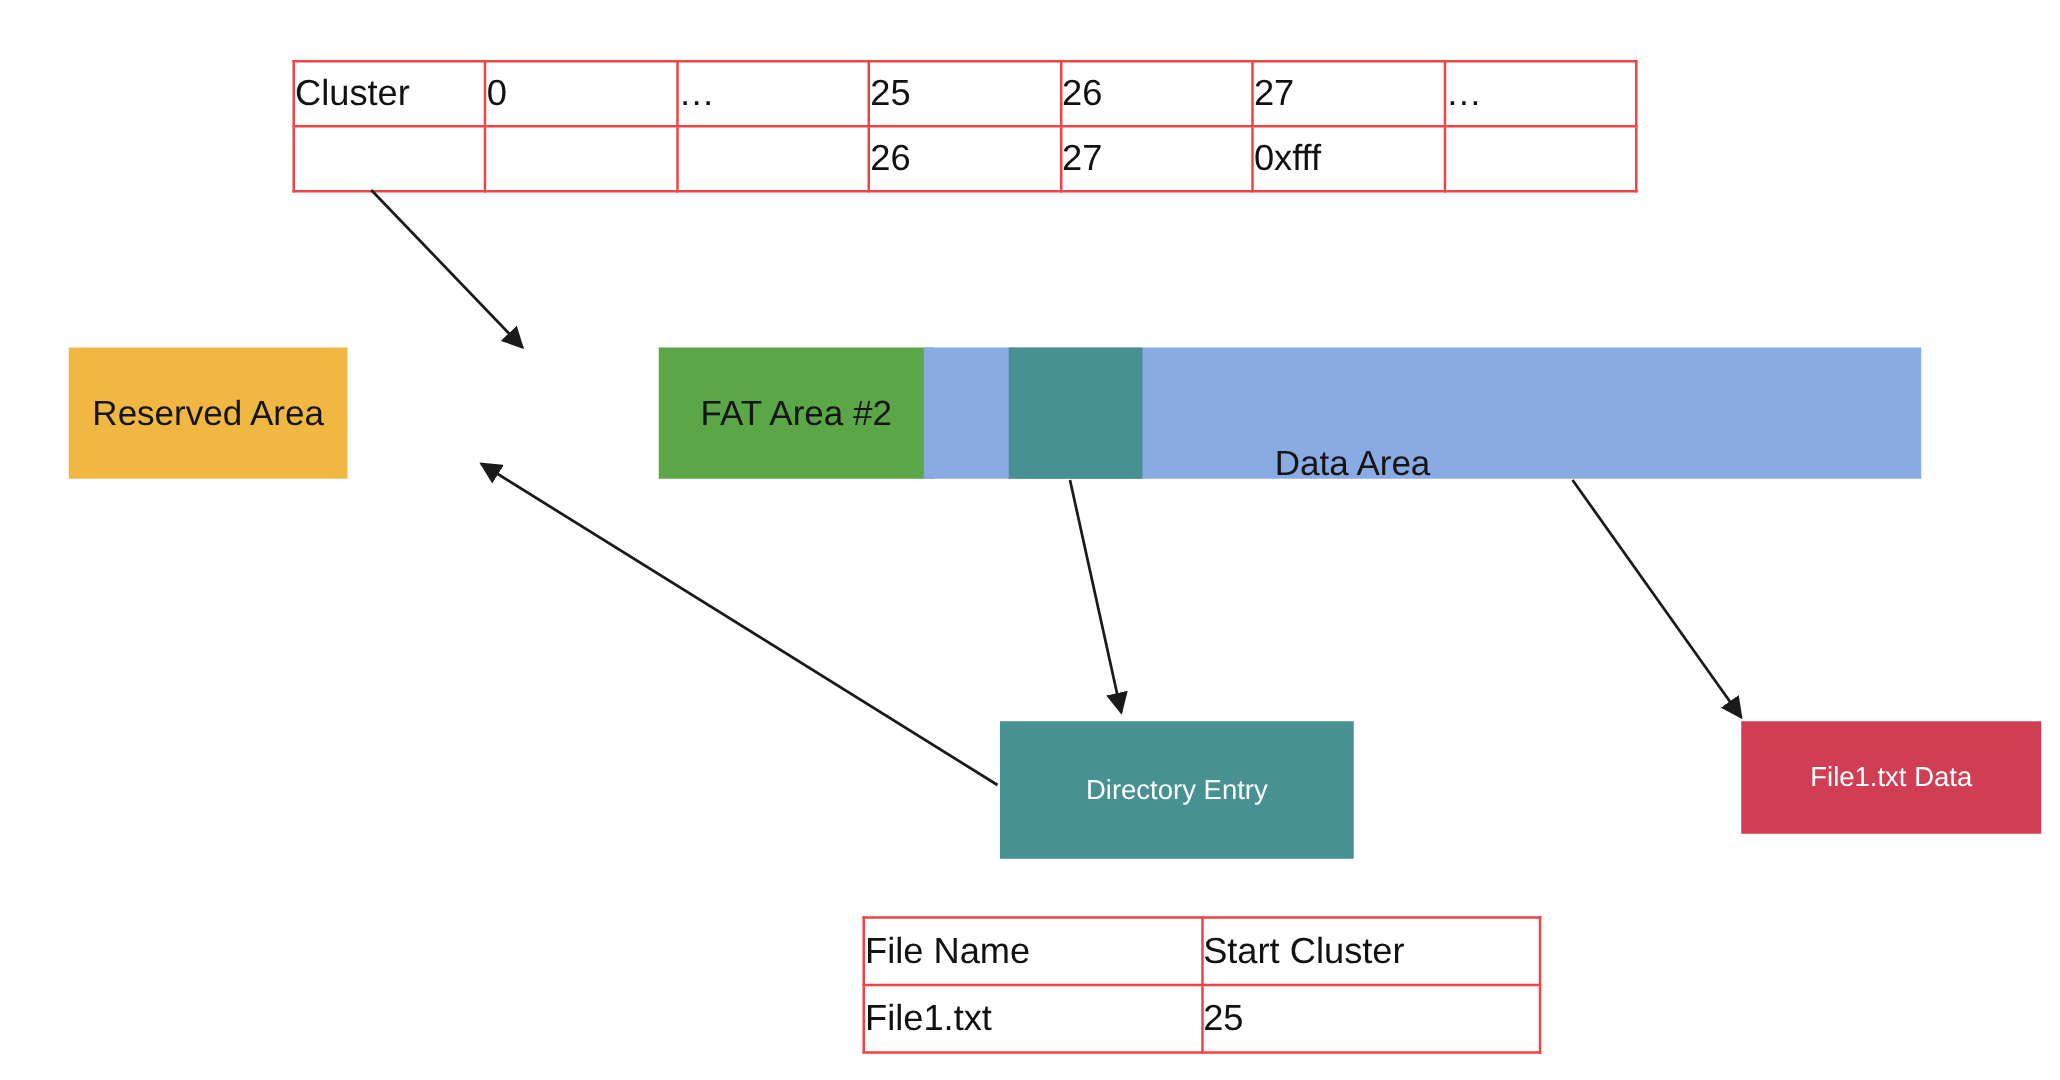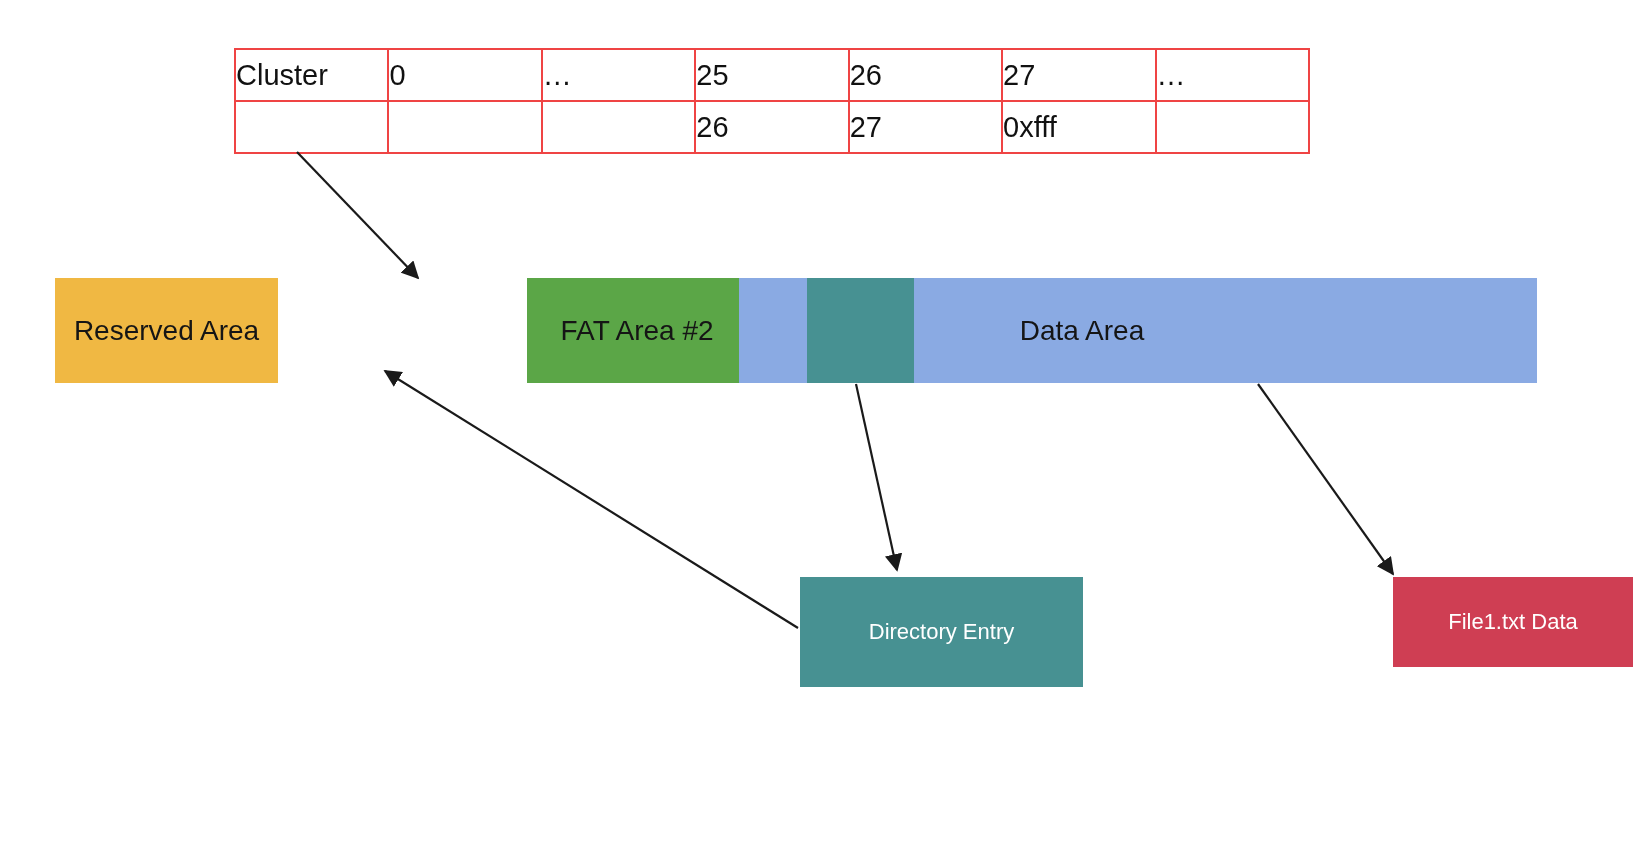--- a/index.html
+++ b/index.html
@@ -48,21 +48,21 @@
     text-align: center;
     font-size: 28px;
     line-height: 1.25;
   }
   .seg-reserved { left: 55px;  width: 223px; background: var(--color-orange, #F0B843); color:#151515; }
   .seg-fat1     { left: 283px; width: 227px; background: var(--color-green, #5BA647);  color:#151515; }
   .seg-fat2     { left: 515px; width: 220px; background: var(--color-green, #5BA647);  color:#151515;margin-left:12px; }
   .seg-blue     { left: 739px; width: 798px; background: var(--color-blue, #8AAAE3); }
   .seg-teal     { left: 807px; width: 107px; background: var(--color-teal, #479192); }
   .seg-red      { left: 1250px; width: 160px; background: var(--color-red, #CF3E53); color:#fff; }
-  .seg-datalabel{ left: 914px; width: 336px; background: transparent; color:#151515; }
+  .seg-datalabel{ left: 914px; width: 336px; background: transparent; color:#151515;margin-top:40px; }
 
   
   .float-box {
     position: absolute;
     display: flex;
     align-items: center;
     justify-content: center;
     font-size: 22px;
     color: #ffffff;
     text-align: center;
@@ -123,20 +123,32 @@
     <span>Data Area</span>
   </div>
 
   <div class="float-box" id="directory-entry-box">
     <span>Directory Entry</span>
   </div>
   <div class="float-box" id="file1-data-box">
     <span>File1.txt Data</span>
   </div>
 
+  <table class="diagram-table" id="file-table">
+    <tbody>
+        <tr>
+      <td>File Name</td>
+      <td>Start Cluster</td>
+    </tr>
+    <tr>
+      <td>File1.txt</td>
+      <td>25</td>
+    </tr>
+  </tbody>
+    </table>
 
   <svg id="arrow-layer" viewBox="0 0 1648 864">
     <defs>
       <marker id="arrowhead" viewBox="0 0 10 10" refX="9" refY="5" markerWidth="8" markerHeight="8" orient="auto-start-reverse">
         <path d="M0,0 L10,5 L0,10 z" fill="#1a1a1a"></path>
       </marker>
     </defs>
     <line x1="297" y1="152" x2="418" y2="278" marker-end="url(#arrowhead)"></line>
     <line x1="798" y1="628" x2="385" y2="371" marker-end="url(#arrowhead)"></line>
     <line x1="856" y1="384" x2="897" y2="570" marker-end="url(#arrowhead)"></line>

